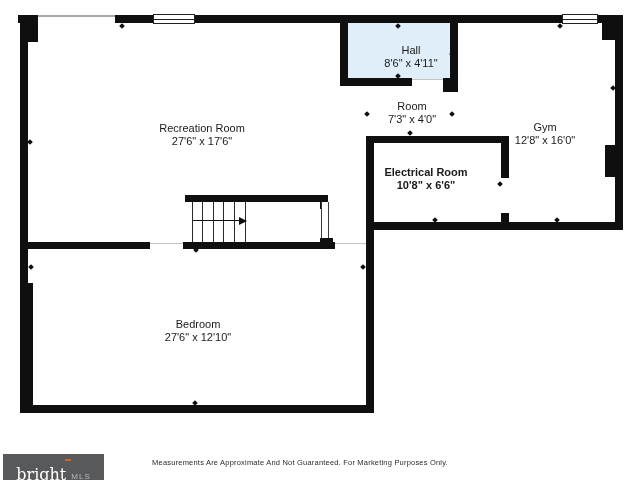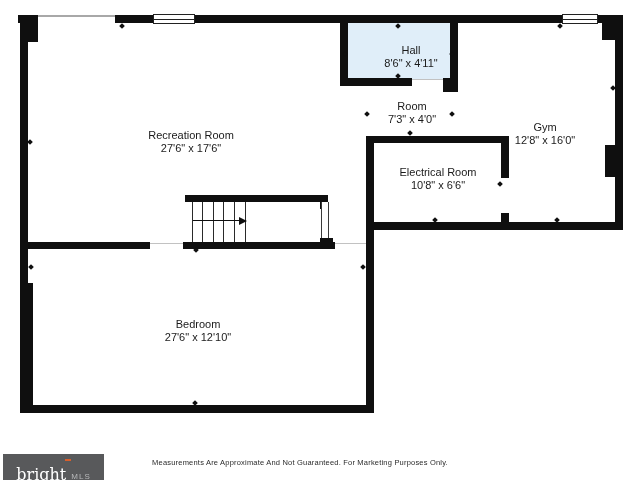--- a/index.html
+++ b/index.html
@@ -100,37 +100,37 @@
   <div class="tick" style="left:368px;top:182px;"></div>
   <div class="tick" style="left:498px;top:182px;"></div>
   <div class="tick" style="left:433px;top:218px;"></div>
   <div class="tick" style="left:555px;top:218px;"></div>
   <div class="tick" style="left:28px;top:140px;"></div>
   <div class="tick" style="left:194px;top:248px;"></div>
   <div class="tick" style="left:29px;top:265px;"></div>
   <div class="tick" style="left:361px;top:265px;"></div>
   <div class="tick" style="left:193px;top:401px;"></div>
 
-  <div class="room-label" style="left:91px;top:122px;width:200px;margin-top:7px;">
+  <div class="room-label" style="left:102px;top:122px;width:200px;">
     <div>Recreation Room</div>
     <div>27'6" x 17'6"</div>
   </div>
   <div class="room-label" style="left:331px;top:44px;width:160px;">
     <div>Hall</div>
     <div>8'6" x 4'11"</div>
   </div>
   <div class="room-label" style="left:332px;top:100px;width:160px;">
     <div>Room</div>
     <div>7'3" x 4'0"</div>
   </div>
   <div class="room-label" style="left:465px;top:121px;width:160px;">
     <div>Gym</div>
     <div>12'8" x 16'0"</div>
   </div>
-  <div class="room-label" style="left:358px;top:166px;width:160px;">
+  <div class="room-label" style="left:346px;top:166px;width:160px;font-weight:bold;">
     <div>Electrical Room</div>
     <div>10'8" x 6'6"</div>
   </div>
   <div class="room-label" style="left:98px;top:318px;width:200px;">
     <div>Bedroom</div>
     <div>27'6" x 12'10"</div>
   </div>
 
   <div class="logo">
     <span class="brand">bright</span>

